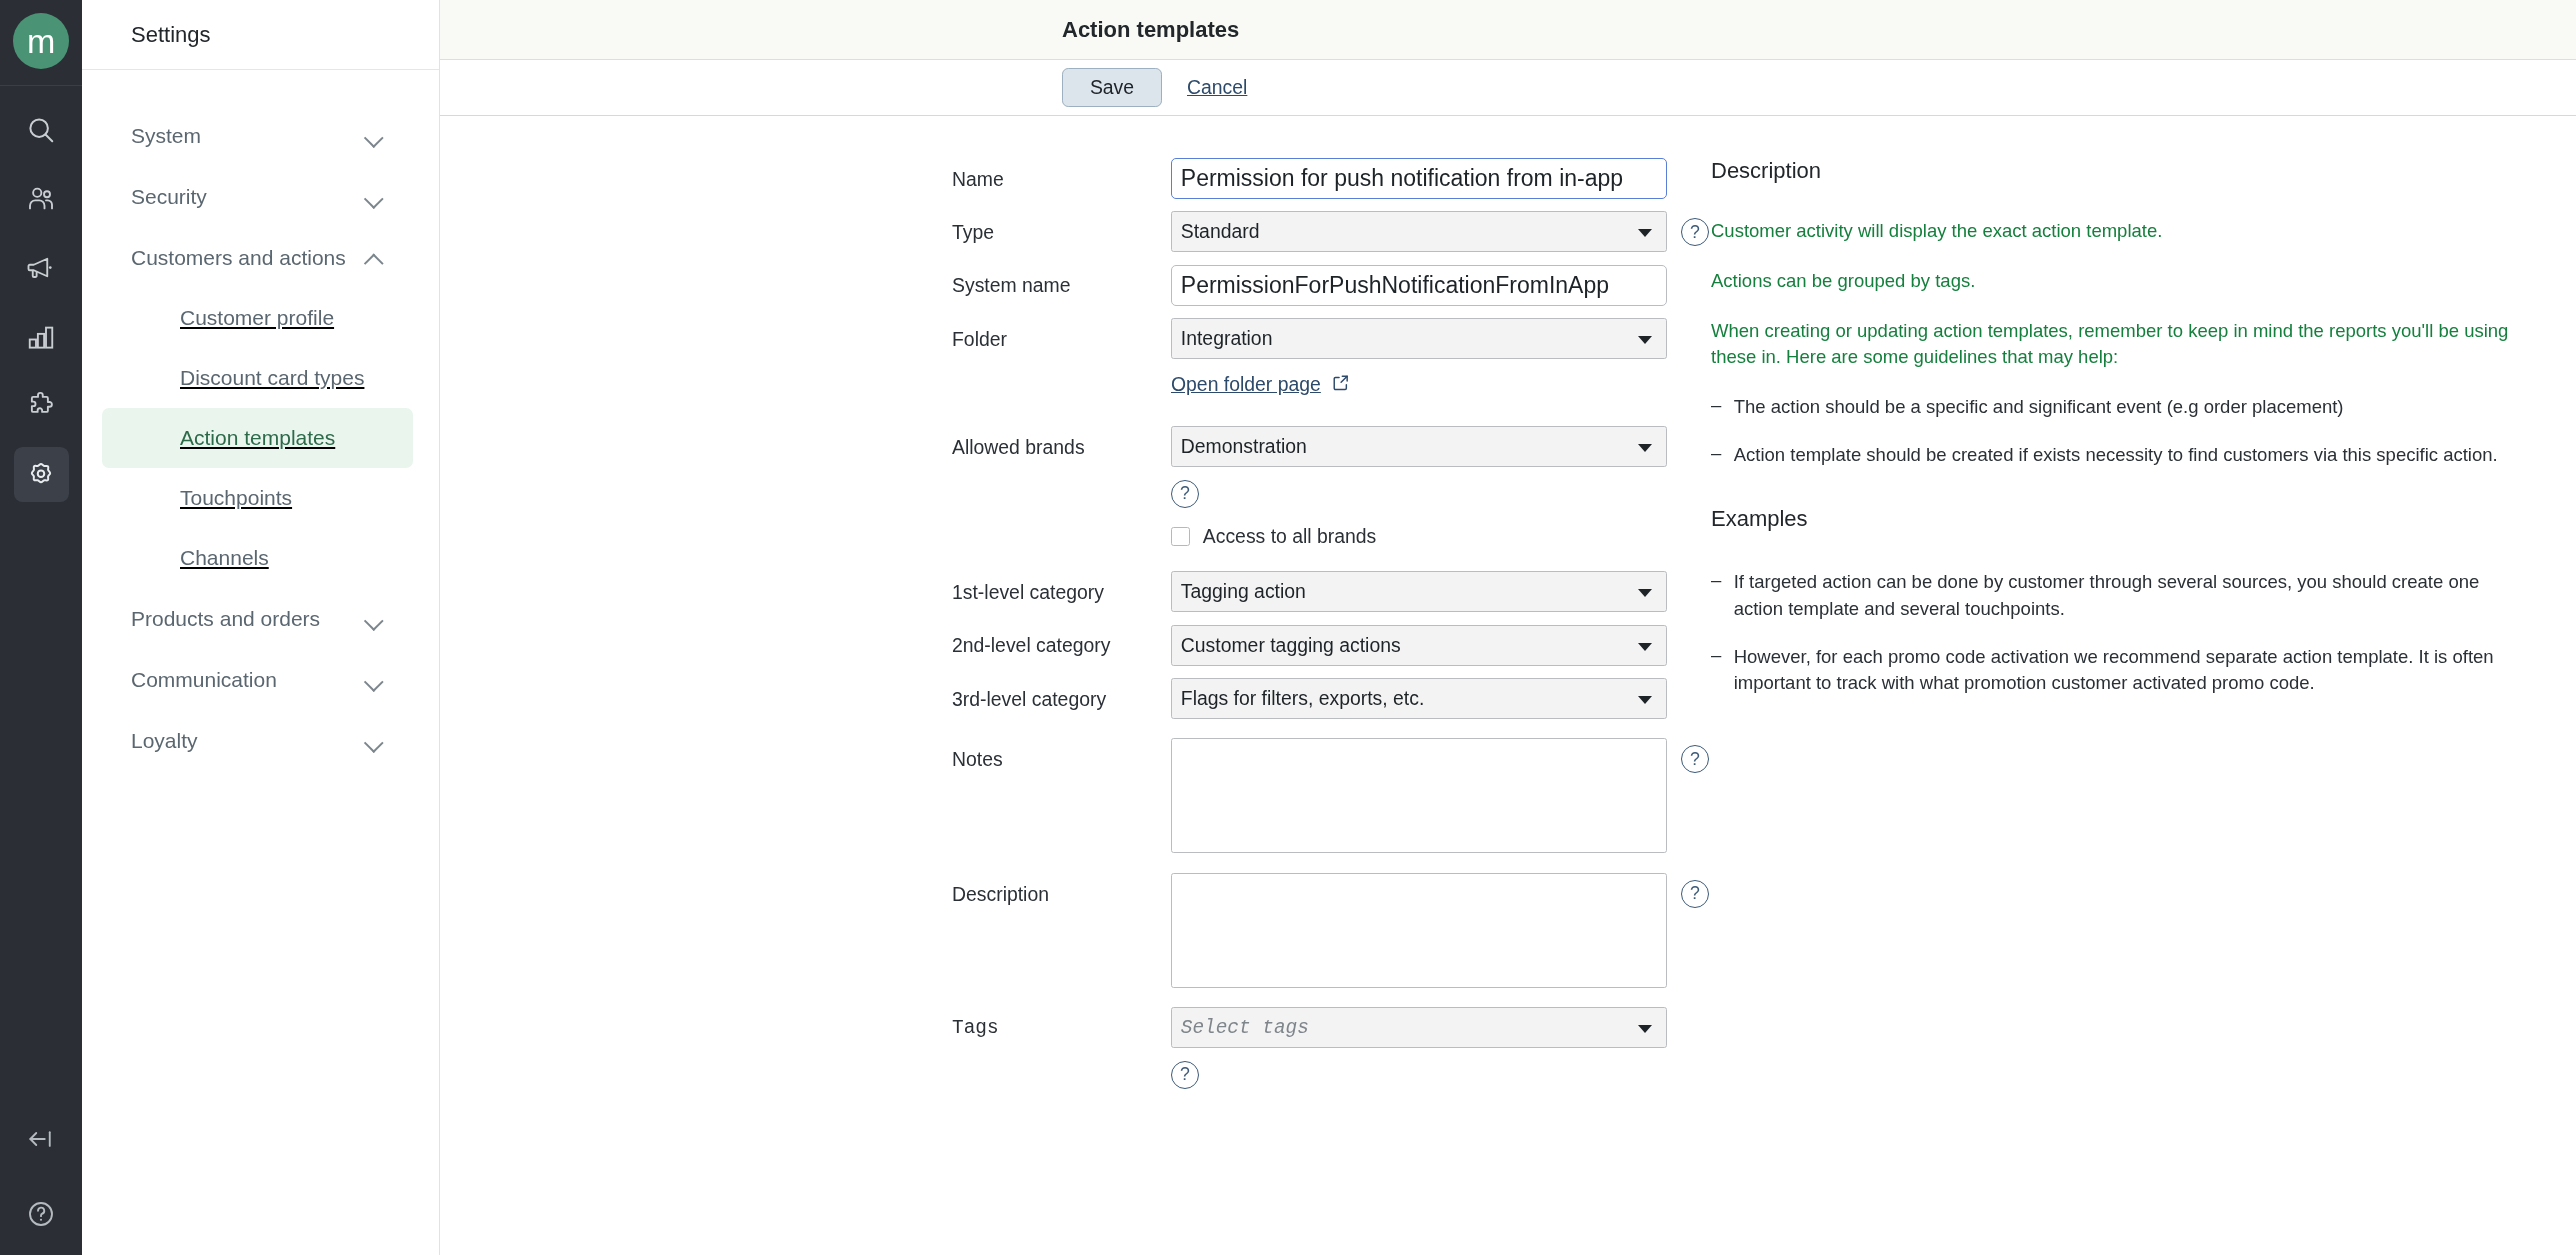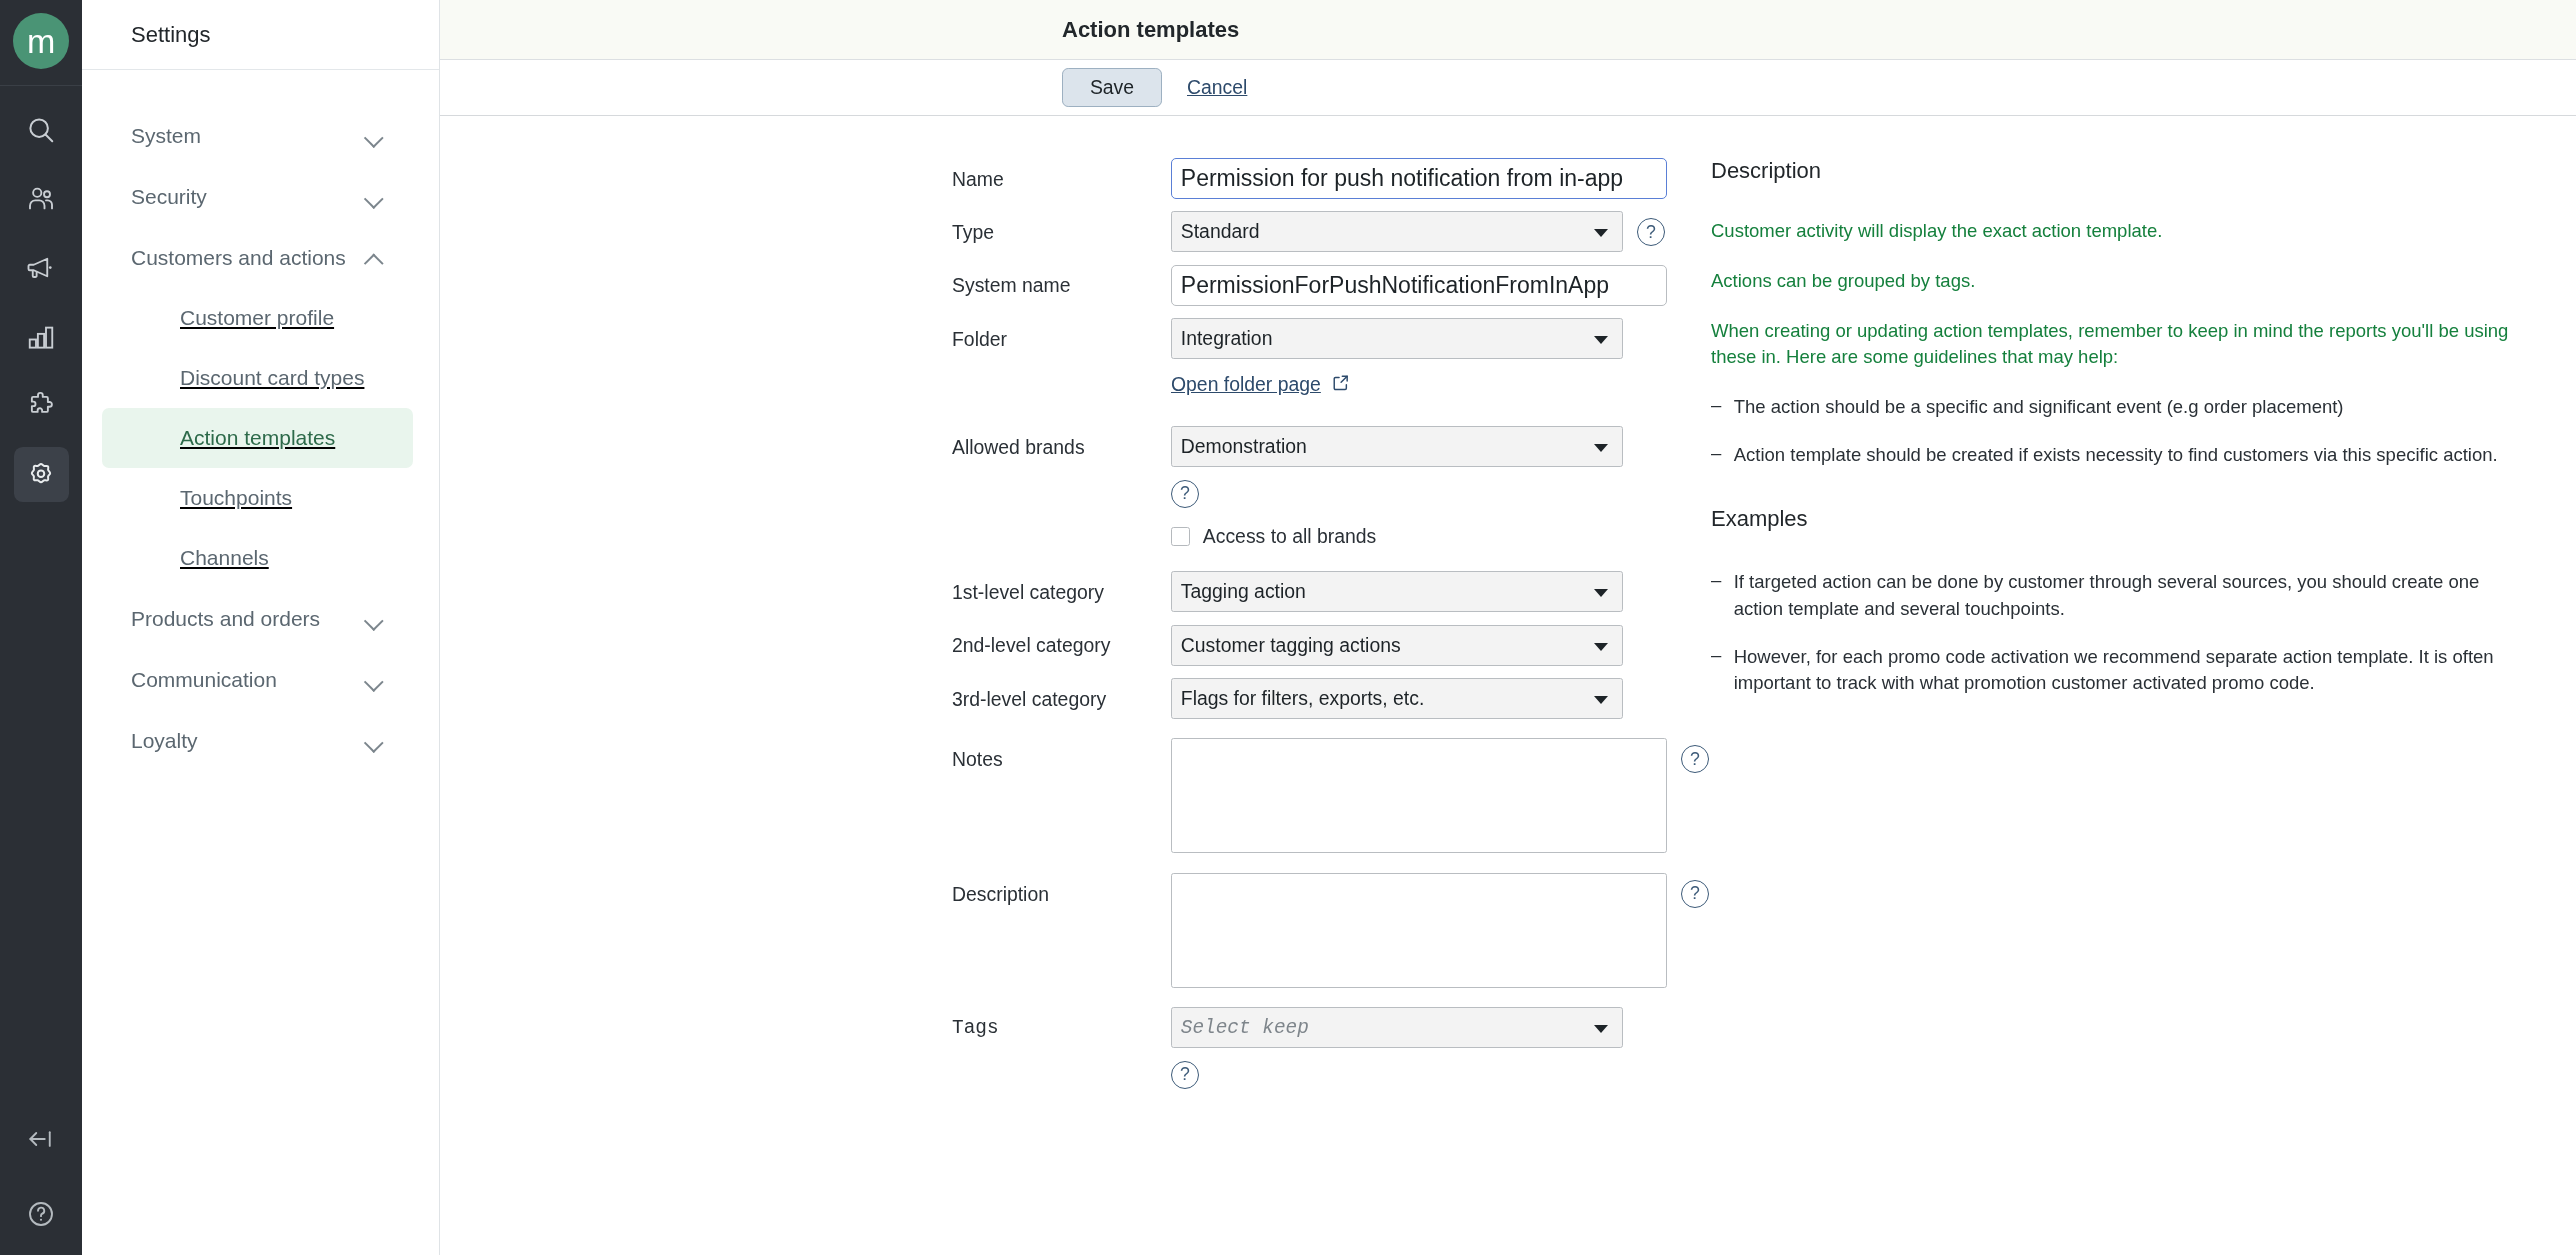--- a/index.html
+++ b/index.html
@@ -126,21 +126,21 @@
 
   .inp {
     width: 496px; height: 41px;
     border: 0.9px solid #b9bdc1; border-radius: 5px;
     background: #ffffff; color: #1d2327;
     font-size: 23px; font-family: "Liberation Sans", sans-serif;
     padding: 0 8.8px;
   }
   .inp.focused { border: 1.8px solid #5a7fd6; }
   .sel {
-    width: 452px; height: 41px;
+    width: 496px; height: 41px;
     border: 0.9px solid #b9bdc1; border-radius: 2.6px;
     background: #f3f3f3; color: #1d2327;
     font-size: 19.4px;
     display: flex; align-items: center;
     padding: 0 8.8px;
     position: relative; cursor: pointer;
   }
   .sel .caret {
     position: absolute; right: 14px; top: 50%;
     width: 0; height: 0; margin-top: -2.6px;
@@ -458,21 +458,21 @@
           <div class="fctrl">
             <textarea class="ta" style=""></textarea>
             <div class="qmark">?</div>
           </div>
         </div>
 
         <div class="frow" style="margin-top:19.4px;font-family:Liberation Mono, monospace;">
           <div class="flabel">Tags</div>
           <div class="fctrl">
             <div class="sel placeholder">
-              <span>Select keep</span>
+              <span>Select tags</span>
               <span class="caret"></span>
             </div>
           </div>
         </div>
 
         <div class="qmark-row">
           <div class="qmark">?</div>
         </div>
 
       </div>

